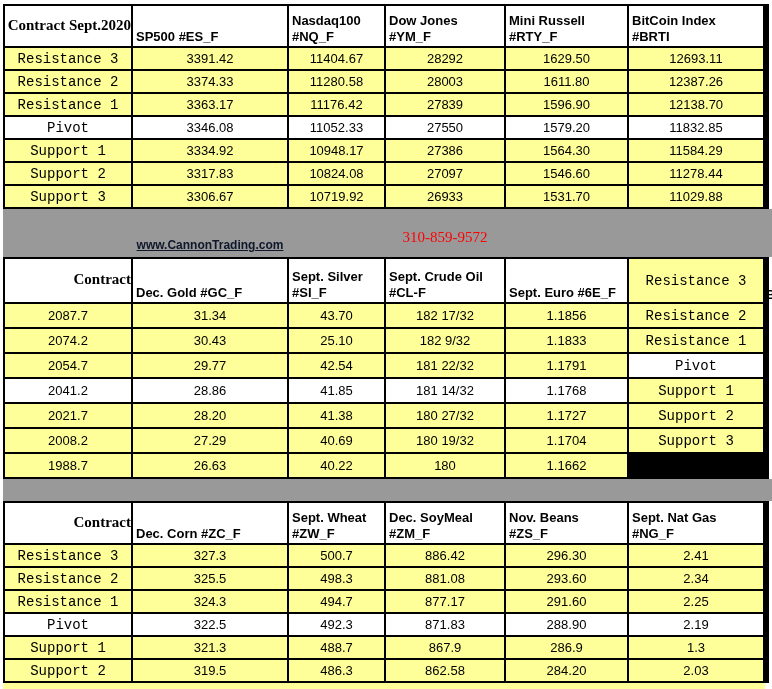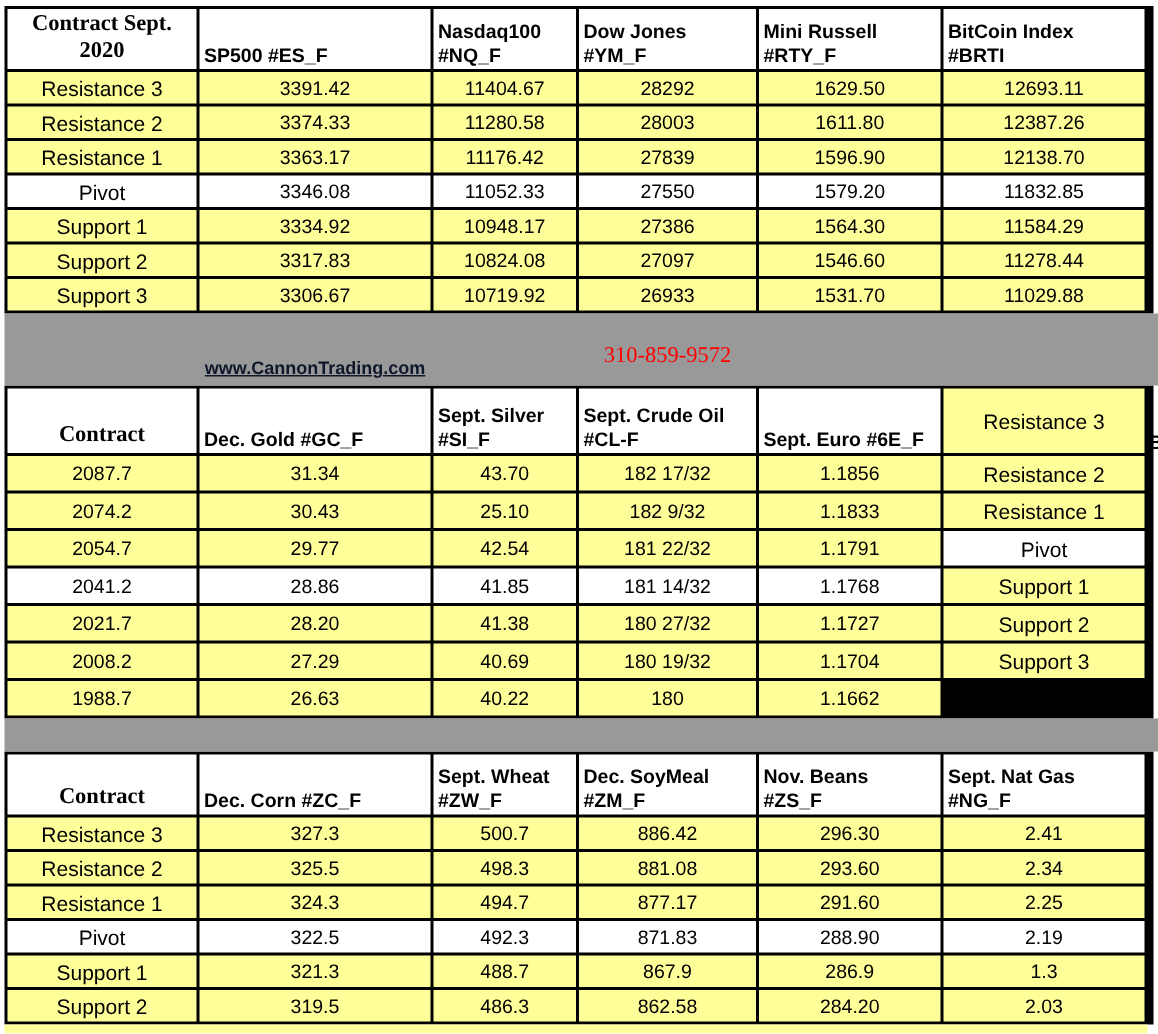--- a/index.html
+++ b/index.html
@@ -39,30 +39,30 @@
   .header-cell {
     flex-direction: column;
     align-items: flex-start;
     justify-content: flex-end;
     padding: 1px 3px 2px 3px;
     font-weight: bold;
     line-height: 1.18;
     font-size: 13px;
   }
   .contract-cell {
-    flex-direction: column;
+    flex-direction: row;
     align-items: center;
     justify-content: flex-end;
     font-family: "Liberation Serif", serif;
     font-weight: bold;
     font-size: 15px;
     line-height: 1.25;
     padding-bottom: 2px;
   }
-  .label-cell { font-family: Liberation Sans, sans-serif; font-size: 14px; }
+  .label-cell { font-family: Liberation Mono, monospace; font-size: 14px; }
   .num-cell { font-size: 13px; }
 
   .band { background: #999999; width: 769px; position: relative; }
   .band1 { height: 48px; }
   .band2 { height: 22px; }
 
   .site-link {
     position: absolute; left: 130px; width: 154px; bottom: 5px;
     text-align: center;
     color: #0f172a; text-decoration: underline;

